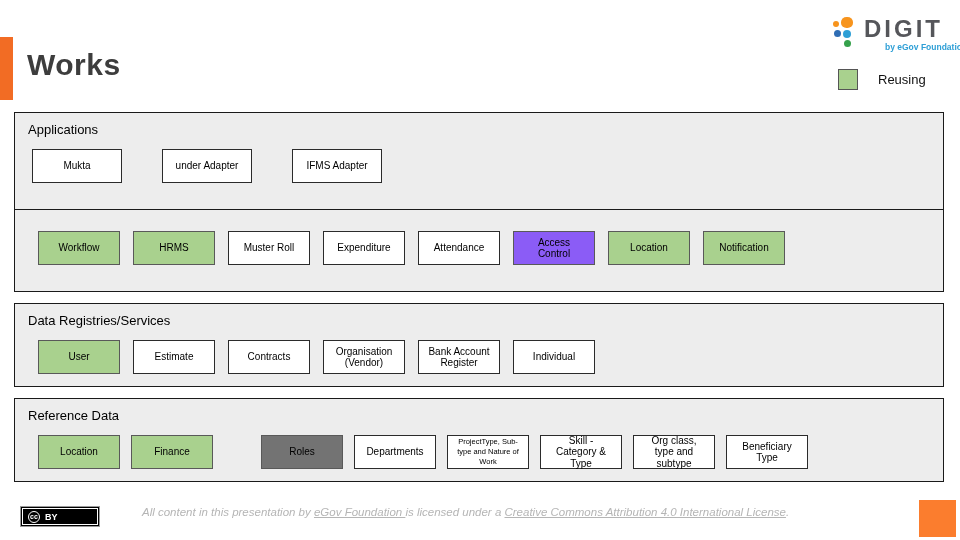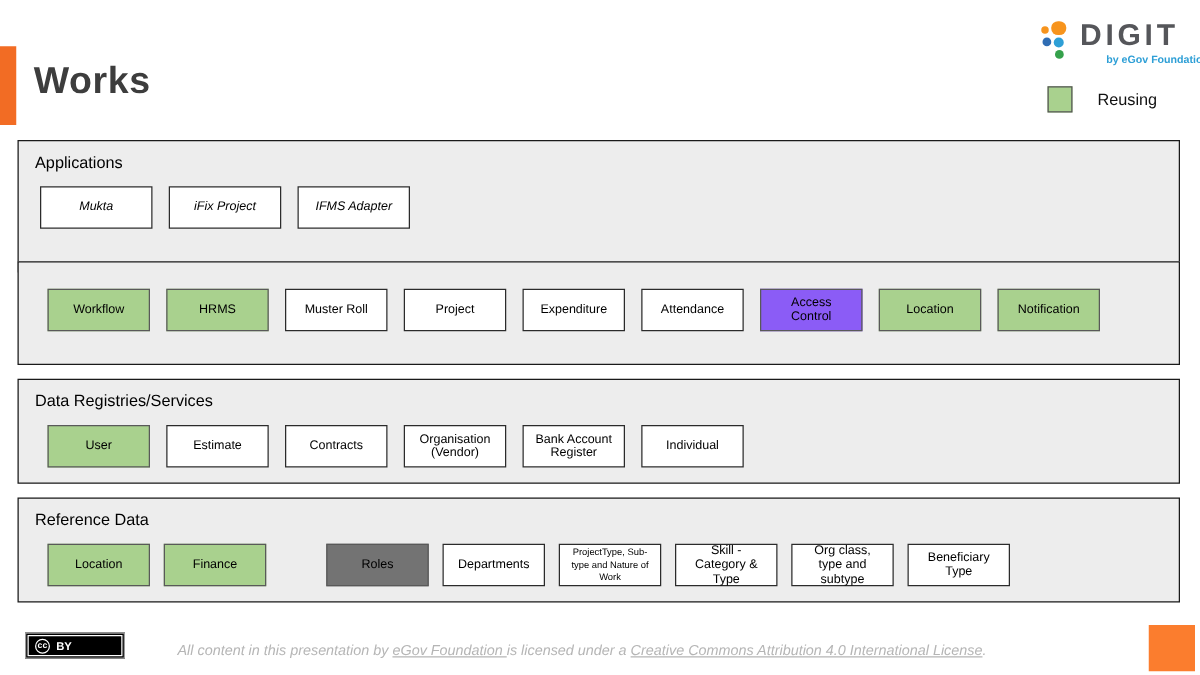--- a/index.html
+++ b/index.html
@@ -53,35 +53,35 @@
     position: absolute; left: 14px; width: 930px;
     background: #EDEDED; border: 1px solid #1a1a1a;
     padding: 9px 0 0 13px;
   }
   .section-0 { top: 112px; height: 106px; }
   .section-1 { top: 209px; height: 83px; }
   .section-2 { top: 303px; height: 84px; }
   .section-3 { top: 398px; height: 84px; }
   .section-title { font-size: 13px; color: #000; }
   .box-row { display: flex; margin-top: 12px; padding-left: 10px; gap: 13px; }
-  .section-0 .box-row { padding-left: 4px; gap: 13px; font-style: italic; }
+  .section-0 .box-row { padding-left: 4px; gap: 40px; }
   .section-3 .box-row { gap: 11px; }
   .box {
     width: 82px; height: 34px; flex: 0 0 auto;
     background: #ffffff; border: 1px solid #2b2b2b;
     display: flex; align-items: center; justify-content: center;
     text-align: center; font-size: 10px; line-height: 1.12; color: #000;
     padding: 0 7px;
   }
   .section-0 .box { width: 90px; }
   .box.green { background: #A9D18E; border-color: #595959; }
   .box.tiny { font-size: 7.5px; line-height: 1.3; padding: 0 4px; }
 
   
-  .footer { position: absolute; left: 20px; top: 506px; display: flex; align-items: flex-end; }
+  .footer { position: absolute; left: 20px; top: 506px; display: flex; align-items: flex-start; }
   .cc-badge {
     width: 80px; height: 21px; background: #000;
     border: 1px solid #9a9a9a; padding: 1px;
     flex: 0 0 auto;
   }
   .cc-badge-inner {
     width: 100%; height: 100%; border: 1px solid #fff;
     display: flex; align-items: center; gap: 5px; padding: 0 5px;
   }
   .cc-circle {
@@ -125,30 +125,29 @@
   <div class="legend">
     <span class="legend-swatch" style="background: rgb(169, 209, 142);"></span>
     <span class="legend-label">Reusing</span>
   </div>
 
   <div id="sections-root">
       <div class="section section-0" style="background: rgb(237, 237, 237);">
         <div class="section-title">Applications</div>
         <div class="box-row">
           <div class="box">Mukta</div>
-          <div class="box">iFix Project</div>
+          <div class="box">under Adapter</div>
           <div class="box">IFMS Adapter</div>
         </div>
       </div>
       <div class="section section-1" style="background: rgb(237, 237, 237);">
         <div class="box-row">
           <div class="box green" style="background: rgb(169, 209, 142);">Workflow</div>
           <div class="box green" style="background: rgb(169, 209, 142);">HRMS</div>
           <div class="box">Muster Roll</div>
-          <div class="box">Project</div>
           <div class="box">Expenditure</div>
           <div class="box">Attendance</div>
           <div class="box green" style="background: #8b5cf6;">Access Control</div>
           <div class="box green" style="background: rgb(169, 209, 142);">Location</div>
           <div class="box green" style="background: rgb(169, 209, 142);">Notification</div>
         </div>
       </div>
       <div class="section section-2" style="background: rgb(237, 237, 237);">
         <div class="section-title">Data Registries/Services</div>
         <div class="box-row">

